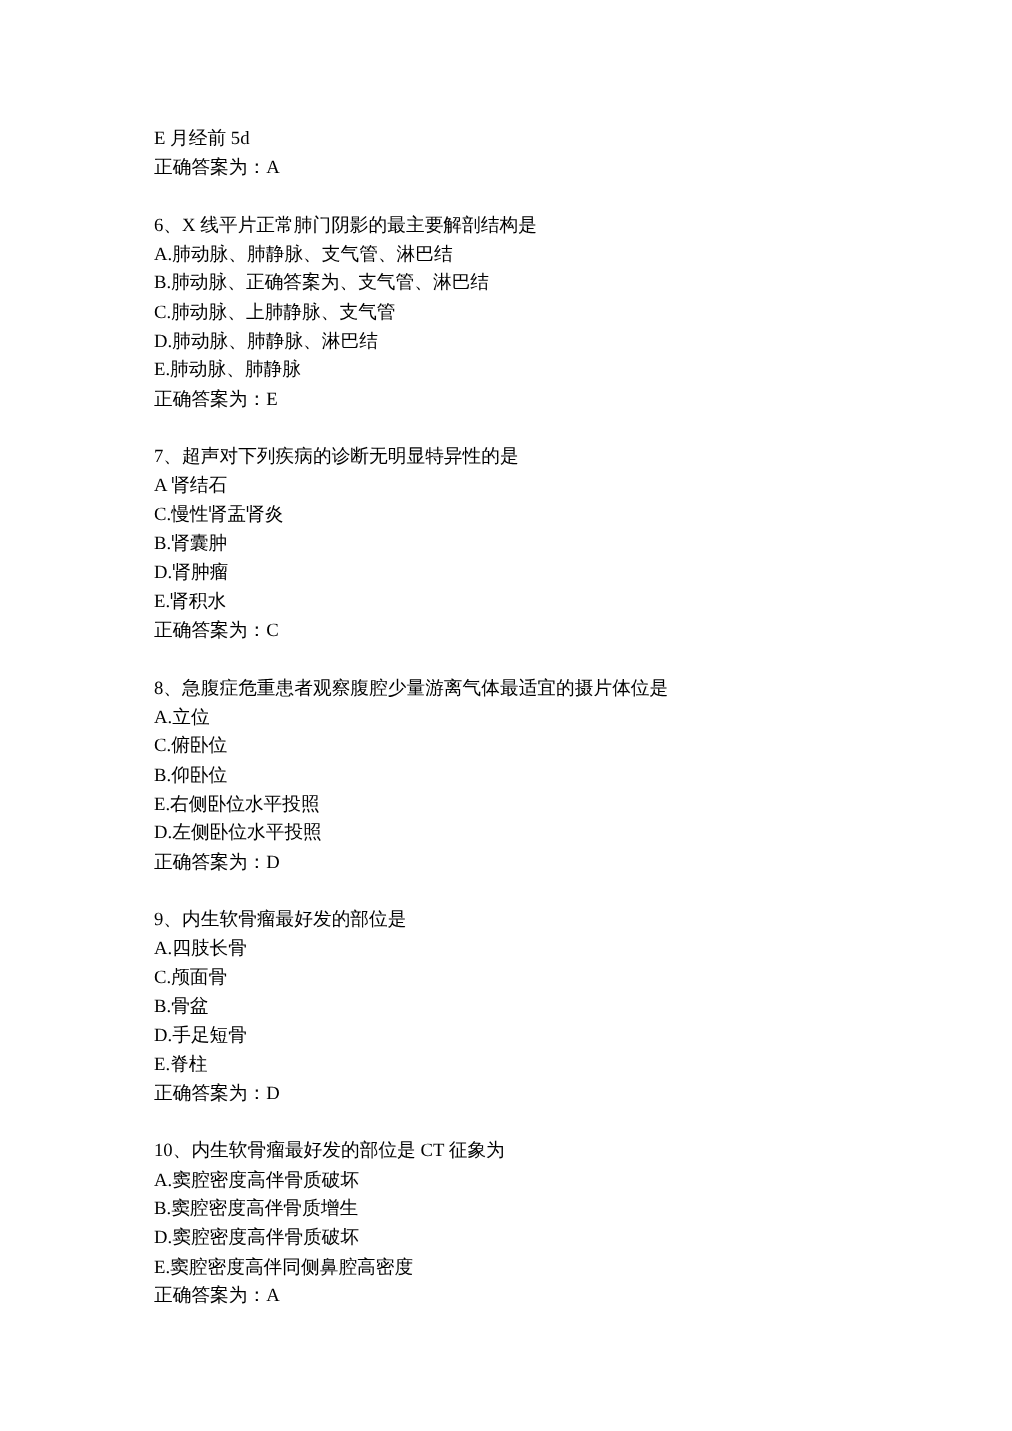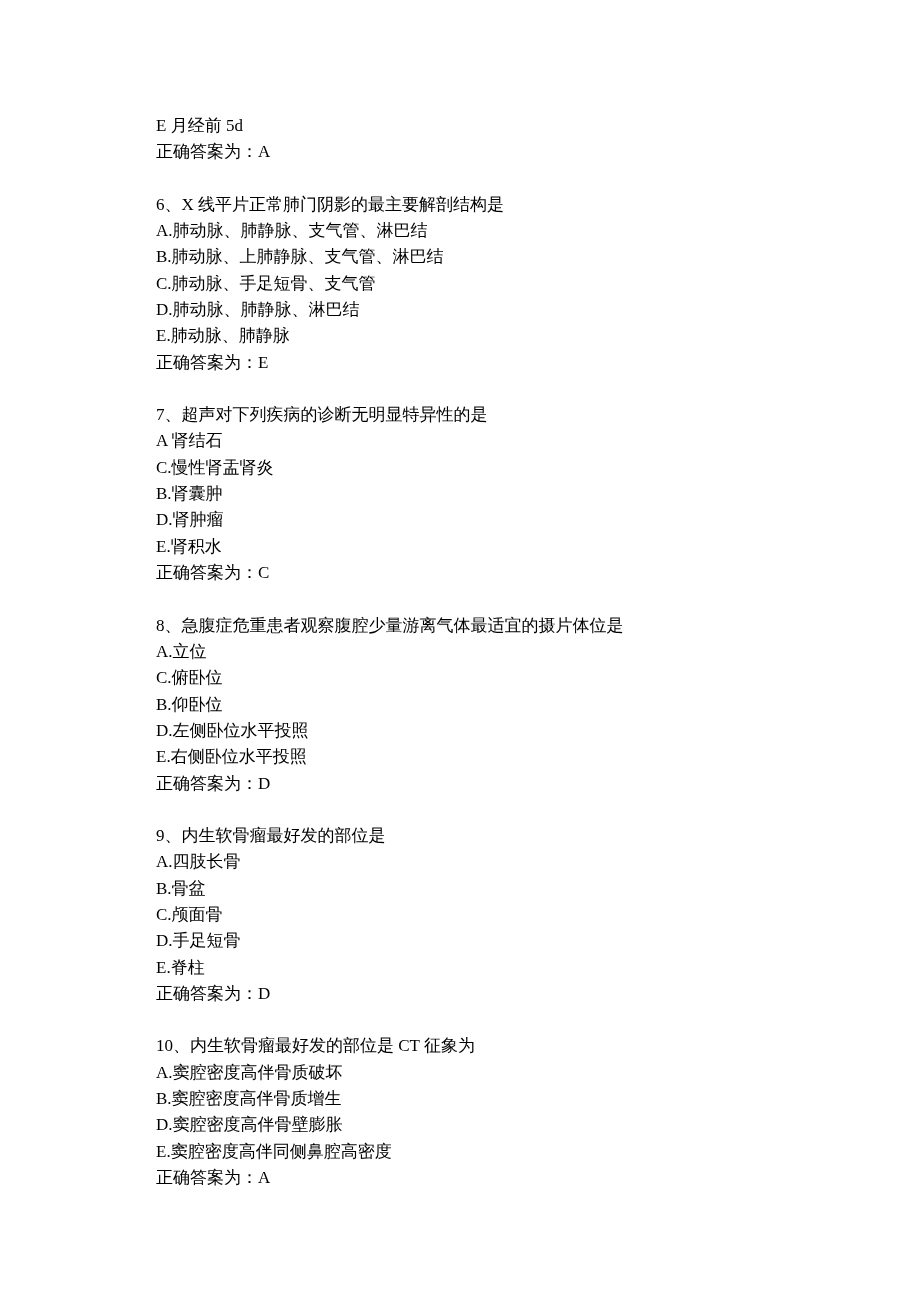--- a/index.html
+++ b/index.html
@@ -8,40 +8,40 @@
     width: 920px;
     height: 1301px;
     font-family: "SimSun", "宋体", serif;
     font-size: 17px;
     color: #000;
     line-height: 1.55;
     padding: 113px 130px 0 140px;
     position: relative;
     overflow: hidden;
   }
-  .q-block { margin-bottom: 26px; margin-left: 16px; }
+  .q-block { margin-bottom: 26px; }
   .ans-line { letter-spacing: 0; }
 </style>
 </head>
 <body>
 
 <div class="q-block">
   <div>E 月经前 5d</div>
   <div class="ans-line">
     <span>正确答案为：</span><span>A</span>
   </div>
 </div>
 
 <div class="q-block">
   <div>
     <span>6、</span><span>X 线平片正常肺门阴影的最主要解剖结构是</span>
   </div>
   <div>A.肺动脉、肺静脉、支气管、淋巴结</div>
-  <div>B.肺动脉、上肺静脉、支气管、淋巴结</div>
-  <div>C.肺动脉、手足短骨、支气管</div>
+  <div>B.肺动脉、正确答案为、支气管、淋巴结</div>
+  <div>C.肺动脉、上肺静脉、支气管</div>
   <div>D.肺动脉、肺静脉、淋巴结</div>
   <div>E.肺动脉、肺静脉</div>
   <div class="ans-line">
     <span>正确答案为：</span><span>E</span>
   </div>
 </div>
 
 <div class="q-block">
   <div>
     <span>7、</span><span>超声对下列疾病的诊断无明显特异性的是</span>
@@ -56,45 +56,45 @@
   </div>
 </div>
 
 <div class="q-block">
   <div>
     <span>8、</span><span>急腹症危重患者观察腹腔少量游离气体最适宜的摄片体位是</span>
   </div>
   <div>A.立位</div>
   <div>C.俯卧位</div>
   <div>B.仰卧位</div>
+  <div>E.右侧卧位水平投照</div>
   <div>D.左侧卧位水平投照</div>
-  <div>E.右侧卧位水平投照</div>
   <div class="ans-line">
     <span>正确答案为：</span><span>D</span>
   </div>
 </div>
 
 <div class="q-block">
   <div>
     <span>9、</span><span>内生软骨瘤最好发的部位是</span>
   </div>
   <div>A.四肢长骨</div>
+  <div>C.颅面骨</div>
   <div>B.骨盆</div>
-  <div>C.颅面骨</div>
   <div>D.手足短骨</div>
   <div>E.脊柱</div>
   <div class="ans-line">
     <span>正确答案为：</span><span>D</span>
   </div>
 </div>
 
 <div class="q-block">
   <div>
     <span>10、</span><span>内生软骨瘤最好发的部位是 CT 征象为</span>
   </div>
   <div>A.窦腔密度高伴骨质破坏</div>
   <div>B.窦腔密度高伴骨质增生</div>
-  <div>D.窦腔密度高伴骨壁膨胀</div>
+  <div>D.窦腔密度高伴骨质破坏</div>
   <div>E.窦腔密度高伴同侧鼻腔高密度</div>
   <div class="ans-line">
     <span>正确答案为：</span><span>A</span>
   </div>
 </div>
 
 </body></html>

